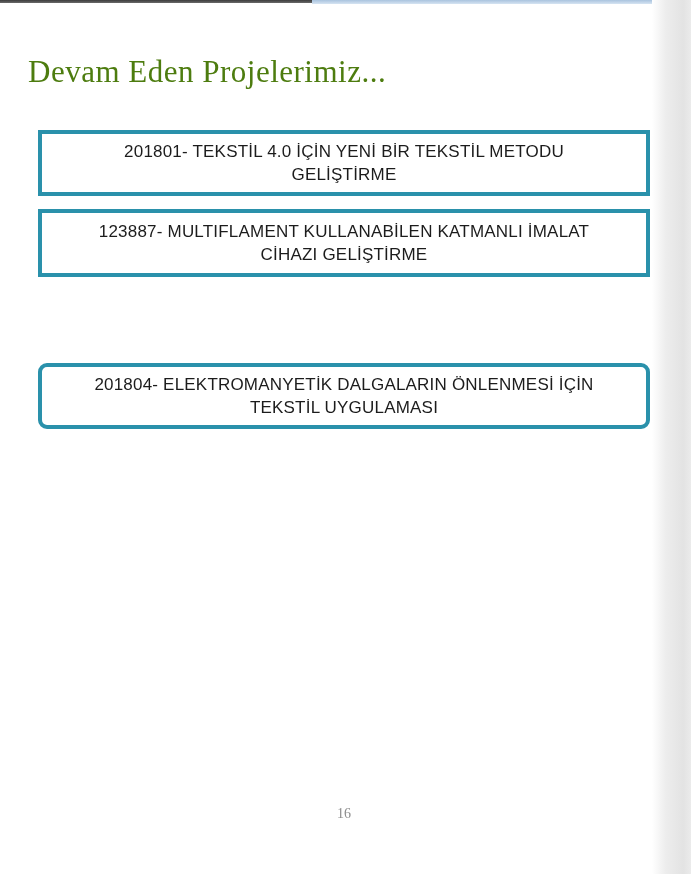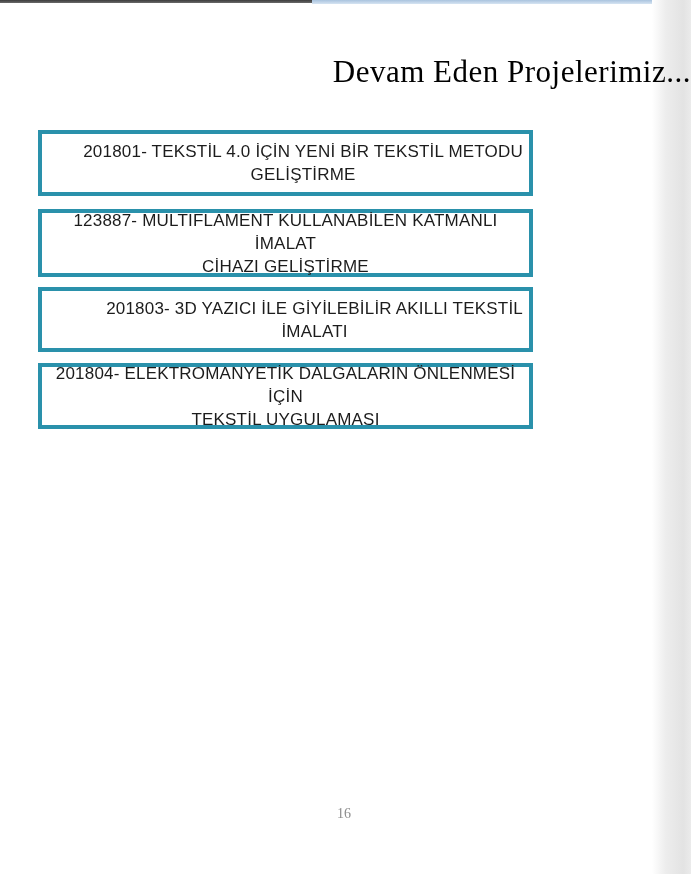--- a/index.html
+++ b/index.html
@@ -26,47 +26,47 @@
     background: linear-gradient(to right, #ffffff 0%, #ededed 35%, #e3e3e3 80%, #ebebeb 100%);
   }
   .slide-title {
     position: absolute; left: 28px; right: 0; top: 50px; height: 44px;
     margin: 0;
     font-family: "Liberation Serif", serif;
     font-weight: 400;
     font-size: 31px;
     line-height: 44px;
     letter-spacing: 0.5px;
-    color: #000000;
-    text-align: right;
+    color: #4d7c0f;
+    text-align: left;
   }
   .project-box {
     position: absolute;
     left: 38px;
-    width: 495px;
+    width: 612px;
     box-sizing: border-box;
     border: 4px solid #2a91ab;
     background: #ffffff;
     display: flex;
     align-items: center;
-    justify-content: flex-end;
+    justify-content: center;
   }
   .project-box .box-lines {
     white-space: pre-line;
     text-align: center;
     font-size: 17px;
     line-height: 23px;
     letter-spacing: 0.2px;
     color: #1c1c1c;
     padding: 2px 6px;
   }
   .box-1 { top: 130px; height: 66px; }
   .box-2 { top: 209px; height: 68px; }
   .box-3 { top: 287px; height: 65px; }
-  .box-4 { top: 363px; height: 66px; }
+  .box-4 { top: 363px; height: 66px; border-radius: 9px; }
   .box-5 { top: 439px; height: 90px; }
   .page-number {
     position: absolute; left: 0; top: 806px; width: 688px;
     text-align: center;
     font-family: "Liberation Serif", serif;
     font-size: 14px;
     color: #8c8c8c;
   }
 </style>
 </head>
@@ -83,24 +83,20 @@
   <div class="project-box box-1">
     <div class="box-lines">201801- TEKSTİL 4.0 İÇİN YENİ BİR TEKSTİL METODU
 GELİŞTİRME</div>
   </div>
 
   <div class="project-box box-2">
     <div class="box-lines">123887- MULTIFLAMENT KULLANABİLEN KATMANLI İMALAT
 CİHAZI GELİŞTİRME</div>
   </div>
 
-  <div class="project-box box-3">
-    <div class="box-lines">201803- 3D YAZICI İLE GİYİLEBİLİR AKILLI TEKSTİL
-İMALATI</div>
-  </div>
 
   <div class="project-box box-4">
     <div class="box-lines">201804- ELEKTROMANYETİK DALGALARIN ÖNLENMESİ İÇİN
 TEKSTİL UYGULAMASI</div>
   </div>
 
 
   <div class="page-number">16</div>
 
 </div>

